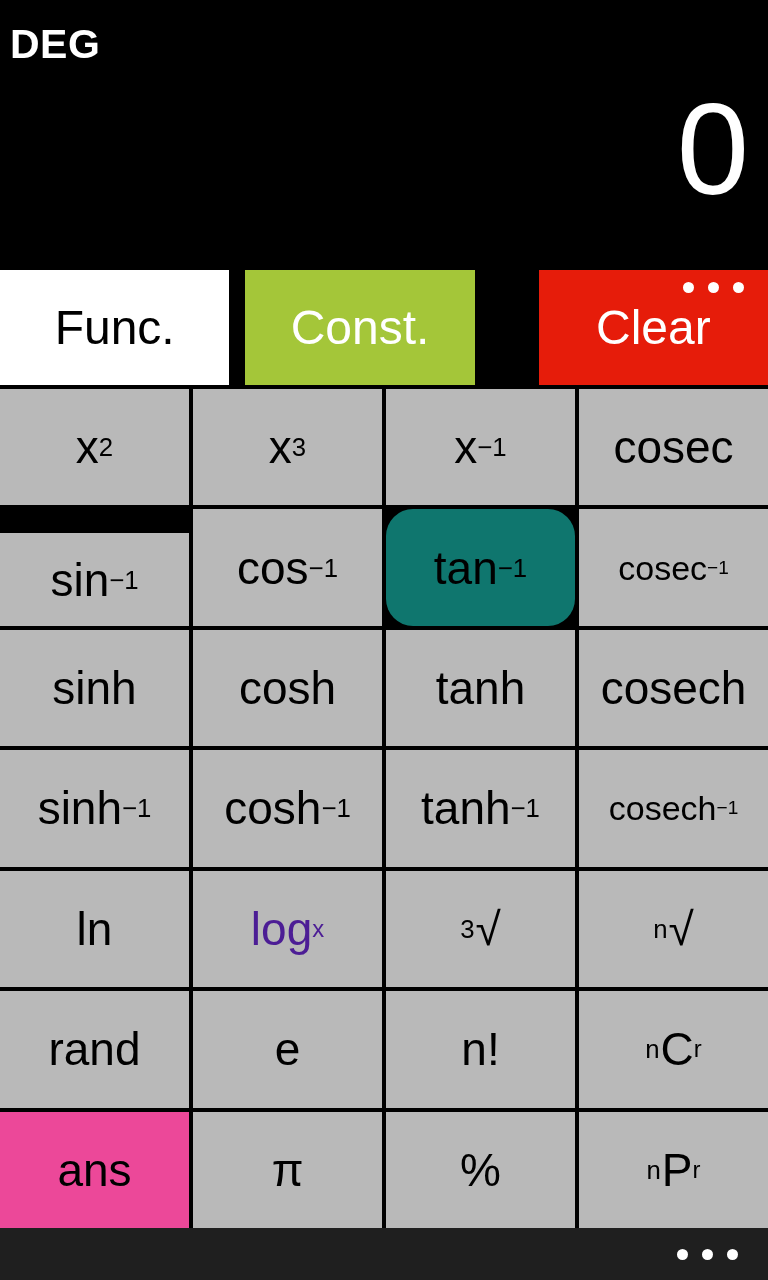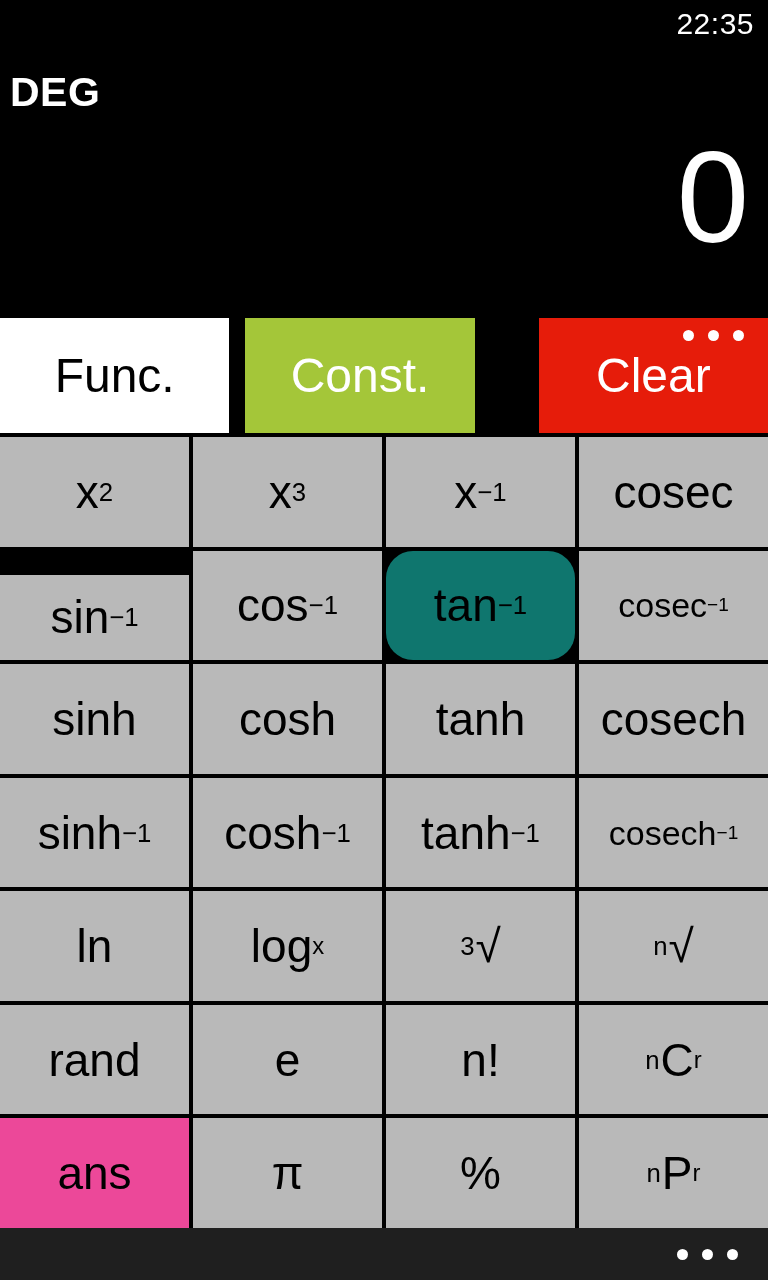--- a/index.html
+++ b/index.html
@@ -134,23 +134,20 @@
     border-radius:50%;
     background:#fff;
     display:block;
   }
 </style>
 </head>
 <body>
 
 <div id="phone">
 
-  <div id="status-bar">
-    <div id="status-clock">22:35</div>
-  </div>
 
   <div id="display">
     <div id="mode-indicator">DEG</div>
     <div id="display-value">0</div>
     <div id="display-overflow">
       <span></span>
       <span></span>
       <span></span>
     </div>
   </div>
@@ -187,21 +184,21 @@
         <div class="key" style="background: rgb(185, 185, 185); color: rgb(0, 0, 0);">cosech</div>
       </div>
       <div class="key-row">
         <div class="key" style="background: rgb(185, 185, 185); color: rgb(0, 0, 0);">sinh<sup>−1</sup></div>
         <div class="key" style="background: rgb(185, 185, 185); color: rgb(0, 0, 0);">cosh<sup>−1</sup></div>
         <div class="key" style="background: rgb(185, 185, 185); color: rgb(0, 0, 0);">tanh<sup>−1</sup></div>
         <div class="key small" style="background: rgb(185, 185, 185); color: rgb(0, 0, 0);">cosech<sup>−1</sup></div>
       </div>
       <div class="key-row">
         <div class="key" style="background: rgb(185, 185, 185); color: rgb(0, 0, 0);">ln</div>
-        <div class="key" style="background: rgb(185, 185, 185); color: #000000;">log<sub>x</sub></div>
+        <div class="key" style="background: rgb(185, 185, 185); color: #4c1d95;">log<sub>x</sub></div>
         <div class="key" style="background: rgb(185, 185, 185); color: rgb(0, 0, 0);">
           <span class="pre-sup">3</span>
           <span class="radical">√</span>
         </div>
         <div class="key" style="background: rgb(185, 185, 185); color: rgb(0, 0, 0);">
           <span class="pre-sup">n</span>
           <span class="radical">√</span>
         </div>
       </div>
       <div class="key-row">

